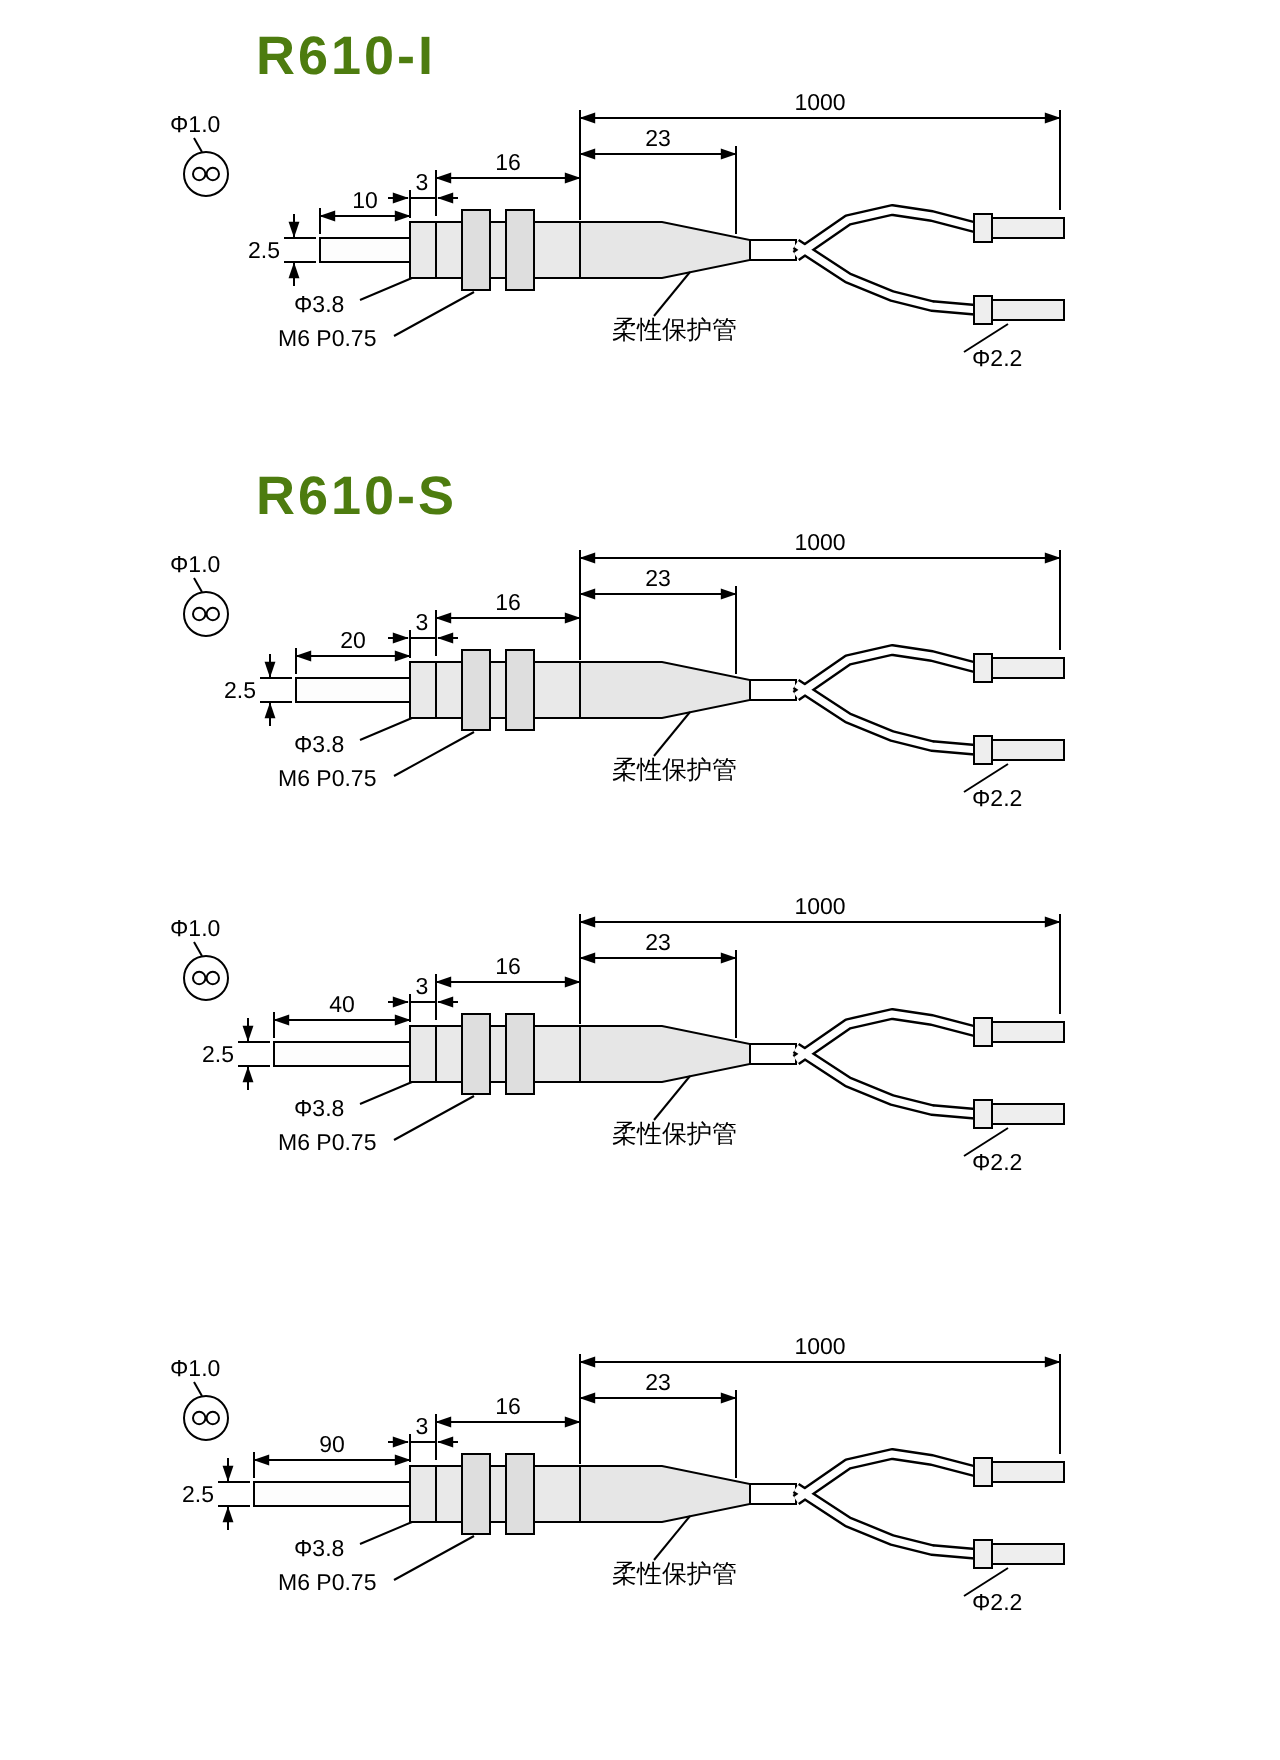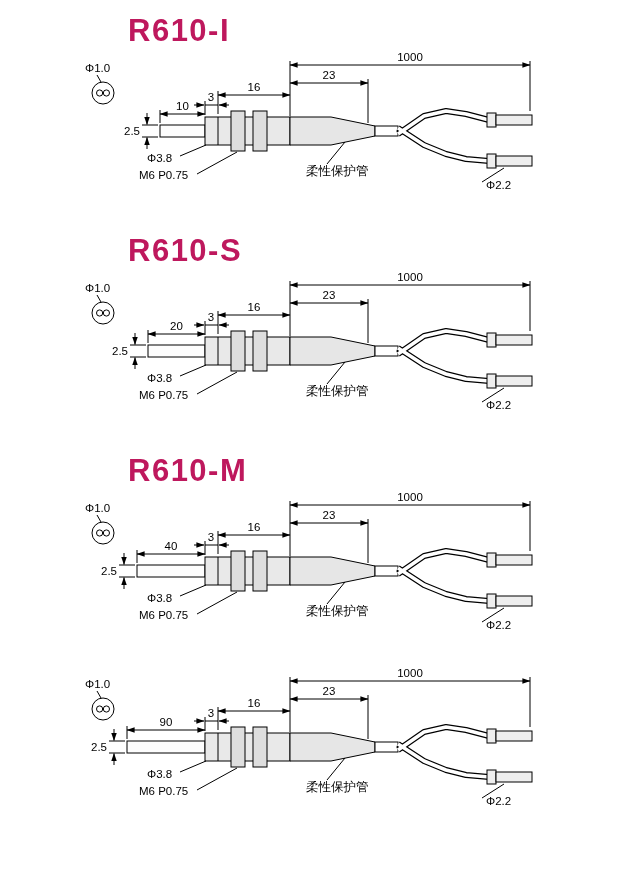--- a/index.html
+++ b/index.html
@@ -5,22 +5,22 @@
   html,body{margin:0;padding:0;}
   body{
     width:640px;height:880px;background:#ffffff;
     font-family:"Liberation Sans",sans-serif;color:#000;
     overflow:hidden;
   }
   .page{width:640px;height:880px;}
   .variant{height:220px;box-sizing:border-box;padding-top:8px;}
   .title{
     margin:2px 0 0 128px;
-    font-size:31px;font-weight:bold;letter-spacing:1.5px;
-    font-family:"Liberation Sans",sans-serif;color:#be185d;line-height:1.35;
+    font-size:27px;font-weight:bold;letter-spacing:1.5px;
+    font-family:"Liberation Sans",sans-serif;color:#4d7c0f;line-height:1.35;
   }
   svg{display:block;}
   svg text{
     font-family:"Liberation Sans",sans-serif;
     font-size:11.5px;fill:#000;
   }
   svg text.cn{font-size:12.5px;font-family:"Liberation Sans",sans-serif;}
   .mid{text-anchor:middle;}
   .end{text-anchor:end;}
   .ln{stroke:#000;stroke-width:1;fill:none;}
@@ -182,21 +182,20 @@
 
       <line x1="327" y1="112" x2="345" y2="90" class="ln"></line>
       <text class="cn" x="306" y="123">柔性保护管</text>
 
       <line x1="482" y1="130" x2="504" y2="116" class="ln"></line>
       <text x="486" y="137">Φ2.2</text>
     </svg>
   </section>
 
   <section class="variant">
-    <h2 class="title">R610-M</h2>
     <svg width="640" height="162" viewBox="0 0 640 162">
       <defs>
         <marker id="arr" viewBox="0 0 10 10" refX="9.5" refY="5" markerWidth="10" markerHeight="8" orient="auto-start-reverse">
           <path d="M0,1.6 L10,5 L0,8.4 Z" fill="#000"></path>
         </marker>
       </defs>
 
       <text class="lbl" x="85" y="20">Φ1.0</text>
       <line x1="97" y1="23" x2="101" y2="30" class="ln"></line>
       <circle cx="103" cy="41" r="11" class="shape" fill="#ffffff"></circle>

